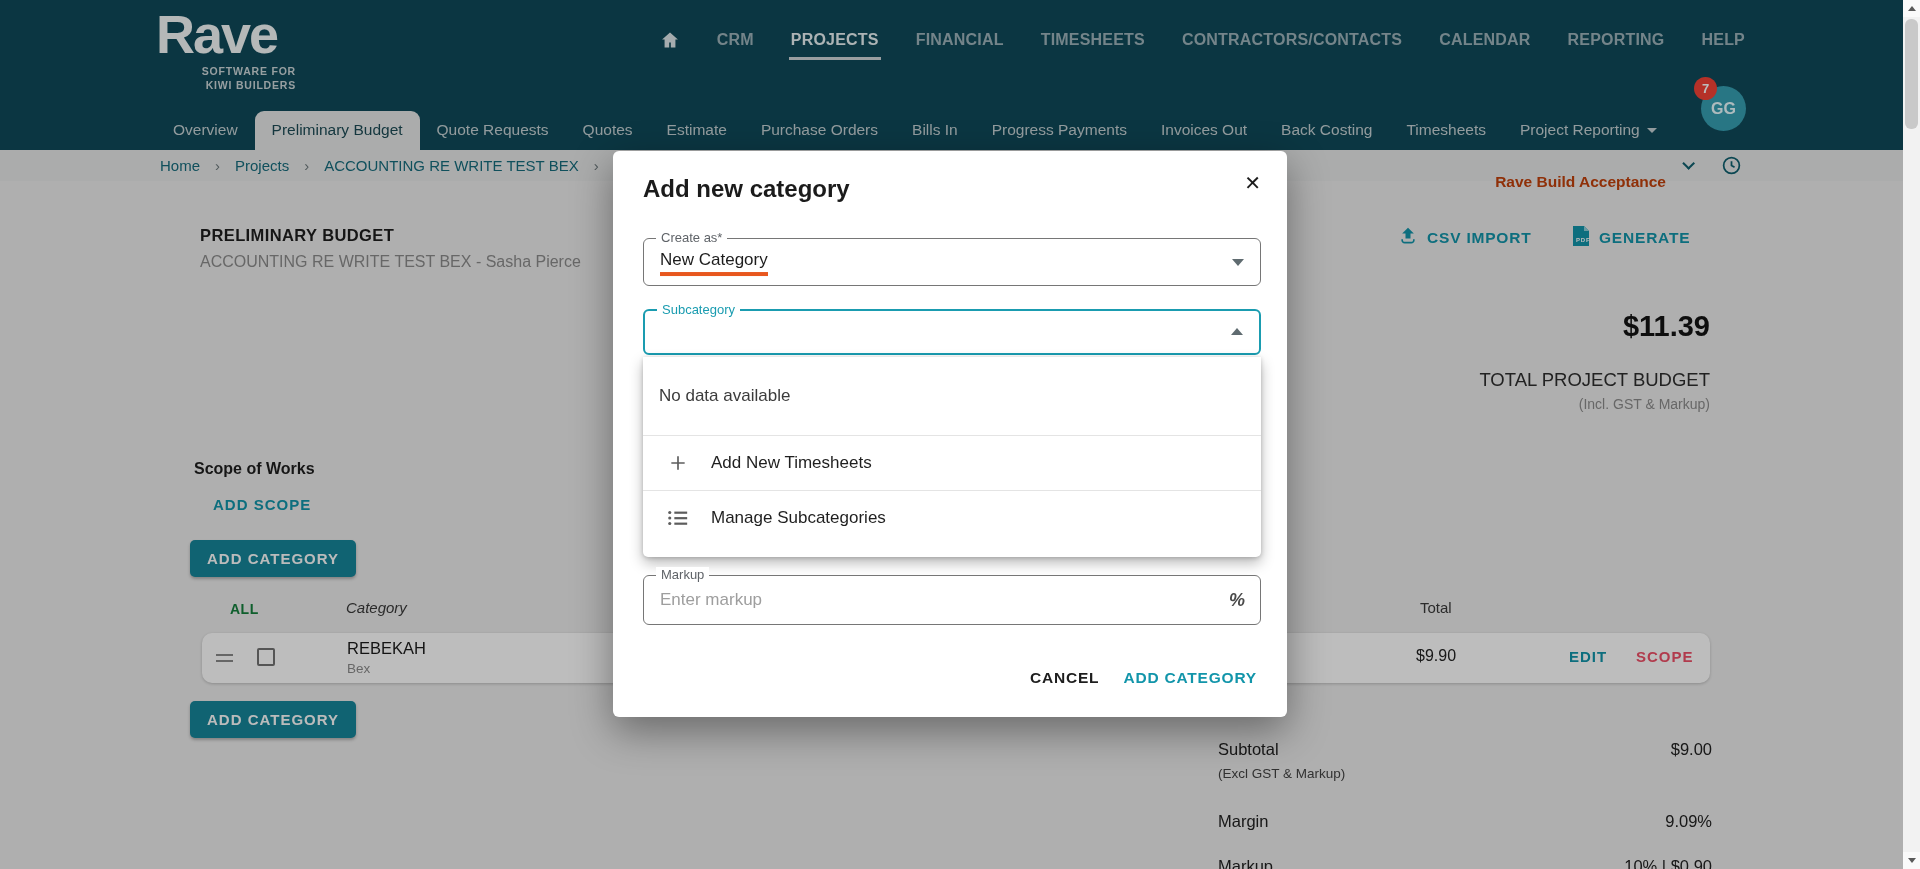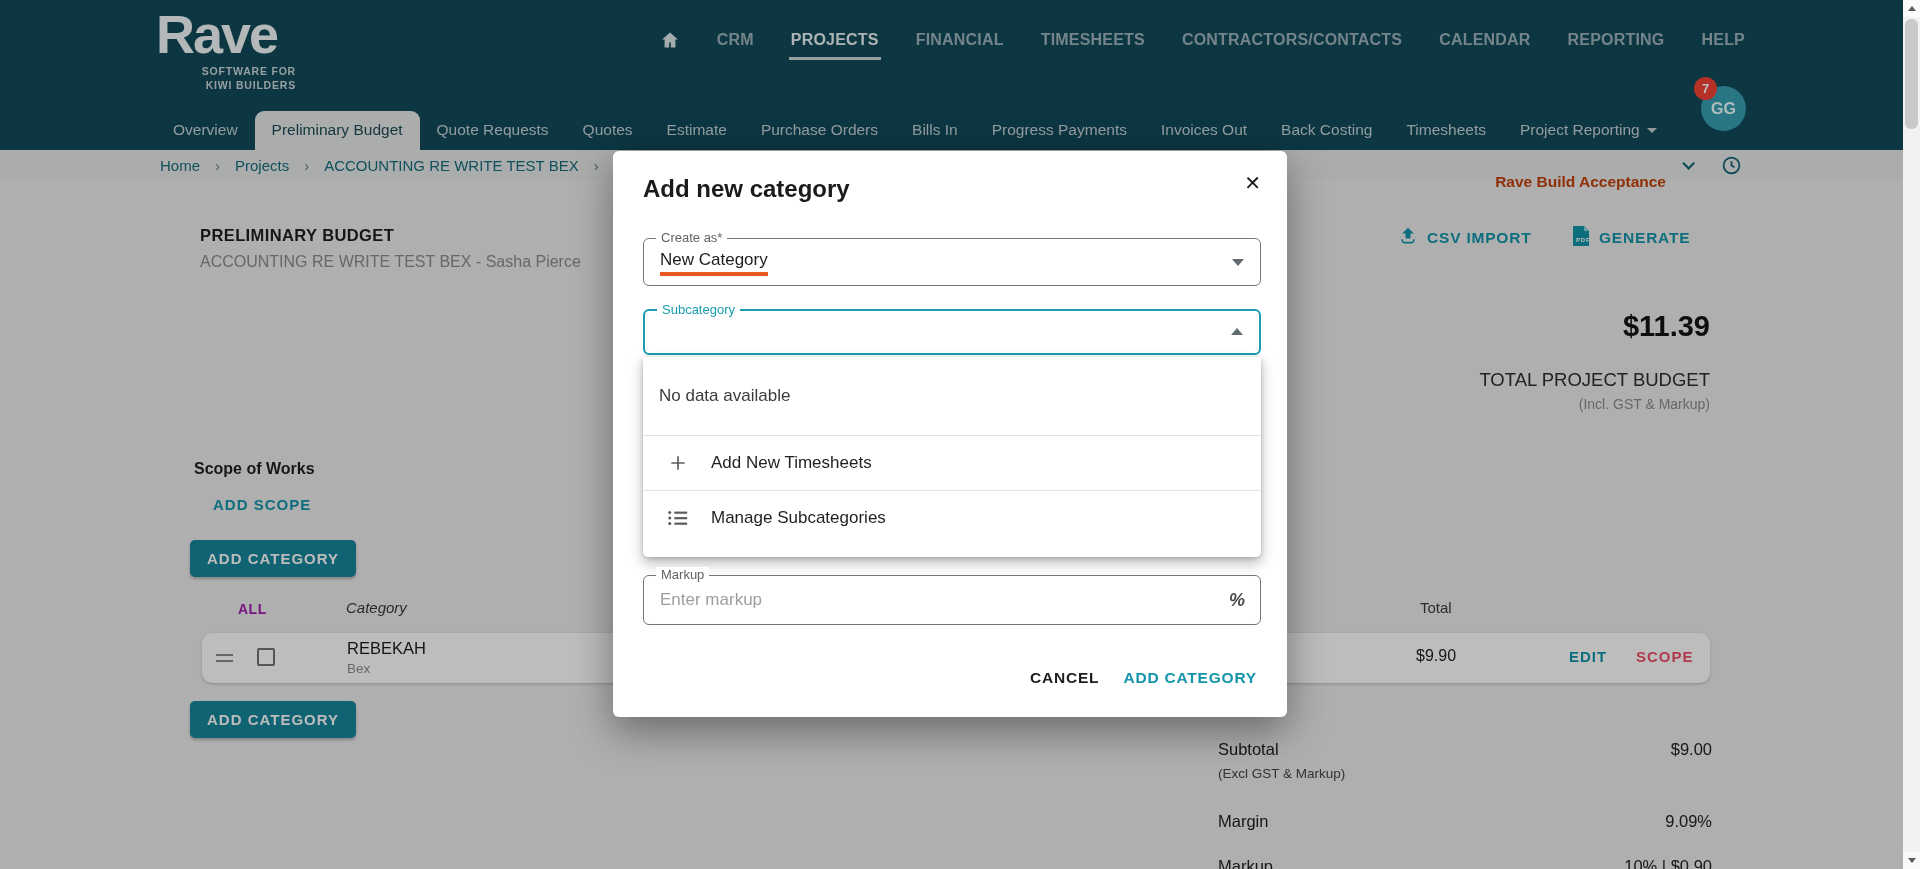--- a/index.html
+++ b/index.html
@@ -52,21 +52,21 @@
   .gen-link { left:1572px; top:226px; }
   .total-amount { right:210px; top:310px; font-size:29px; font-weight:bold; color:#141414;margin-left:20px; }
   .total-label { right:210px; top:369px; font-size:18.5px; color:#2e2e2e; }
   .total-note { right:210px; top:396px; font-size:14px; color:#8c8c8c; }
   .scope-h { left:194px; top:460px; font-size:16px; font-weight:bold; color:#1e1e1e; }
   .add-scope { left:213px; top:496px; font-size:15px; font-weight:bold; letter-spacing:1px; color:#1295aa; cursor:pointer; }
   .teal-btn { width:166px; height:37px; background:#16869a; color:#fdfdfd; border:none; border-radius:5px;
               font-family:"Liberation Sans",sans-serif; font-size:15px; font-weight:bold; letter-spacing:1px;
               box-shadow:0 2px 3px rgba(0,0,0,0.25); cursor:pointer; }
   .btn1 { left:190px; top:540px; } .btn2 { left:190px; top:701px; }
-  .th-all { left:230px; top:601px; font-size:14px; font-weight:bold; letter-spacing:0.5px; color:#a21caf; cursor:pointer;margin-left:8px; }
+  .th-all { left:230px; top:601px; font-size:14px; font-weight:bold; letter-spacing:0.5px; color:#15803d; cursor:pointer; }
   .th-cat { left:346px; top:599px; font-size:15px; color:#3a3a3a;font-style:italic; }
   .th-total { left:1420px; top:599px; font-size:15px; color:#3a3a3a; }
   .cat-row { left:202px; top:633px; width:1508px; height:50px; background:#fff; border-radius:10px;
              box-shadow:0 1px 3px rgba(0,0,0,0.2); }
   .drag-handle { position:absolute; left:14px; top:21px; width:17px; height:8px;
                  border-top:2px solid #8a8a8a; border-bottom:2px solid #8a8a8a; cursor:grab; }
   .checkbox { position:absolute; left:55px; top:15px; width:18px; height:18px; border:2px solid #737373;
               border-radius:2px; cursor:pointer; }
   .row-name { position:absolute; left:145px; top:6px; font-size:16.5px; color:#1c1c1c; }
   .row-sub  { position:absolute; left:145px; top:28px; font-size:13.5px; color:#8c8c8c; }

